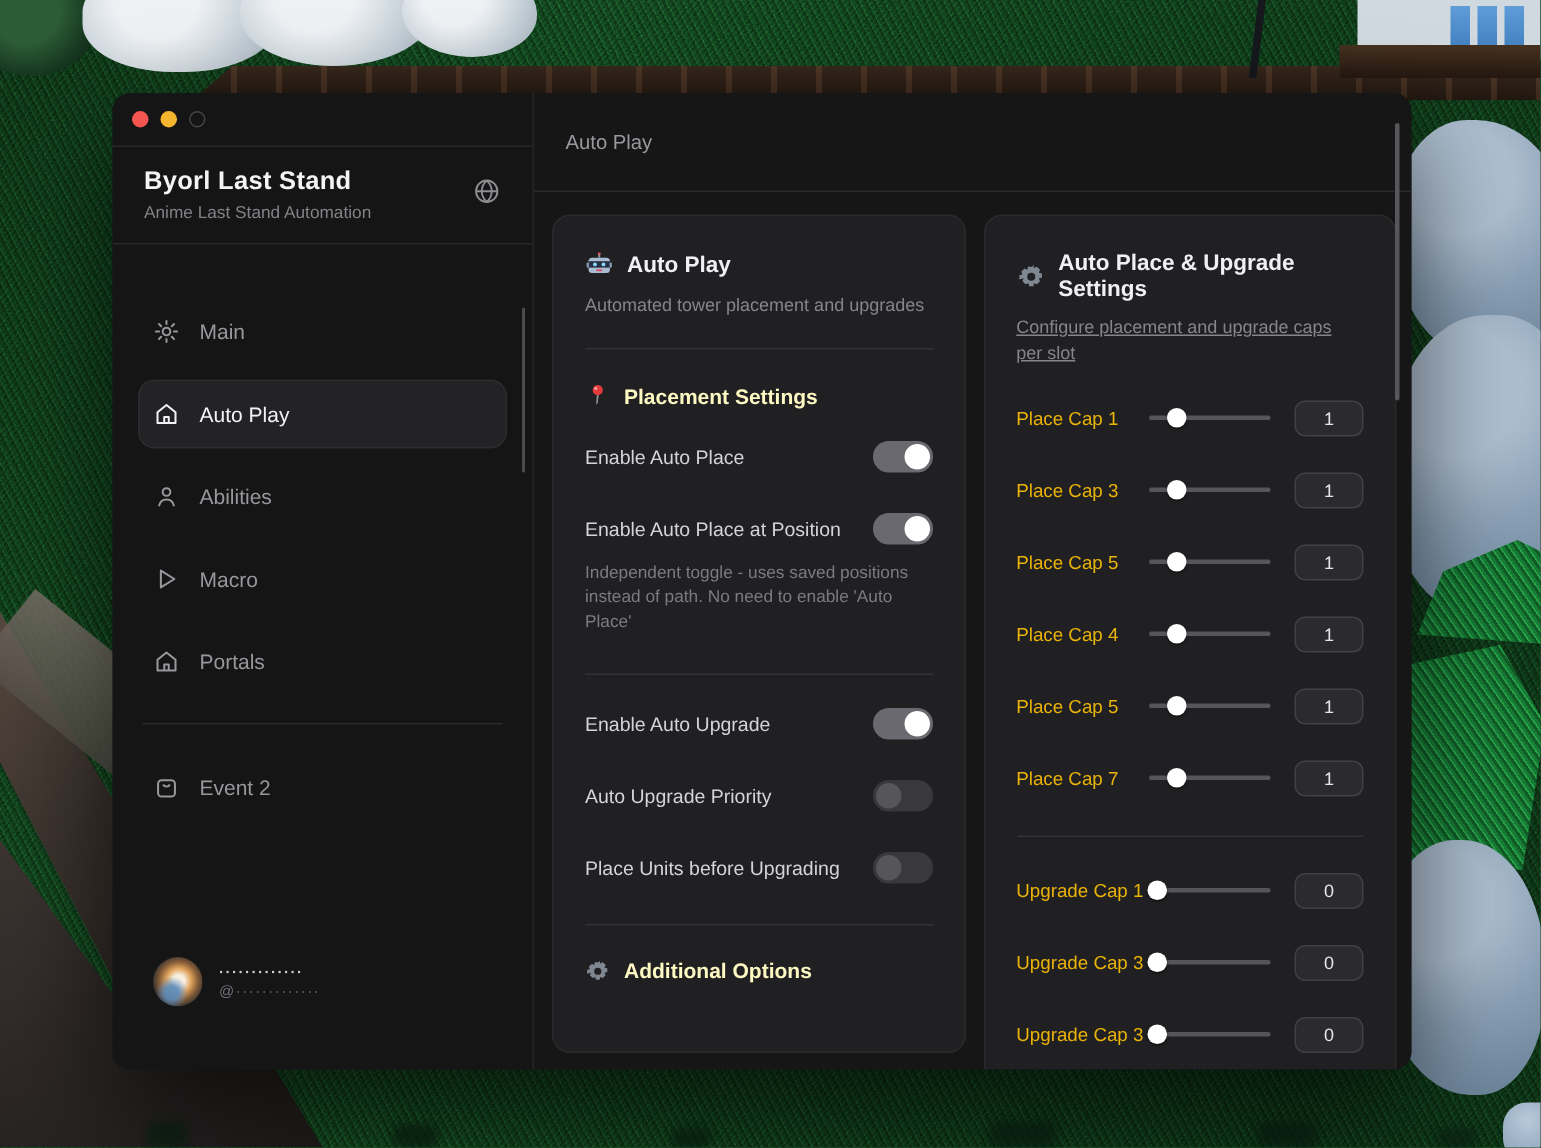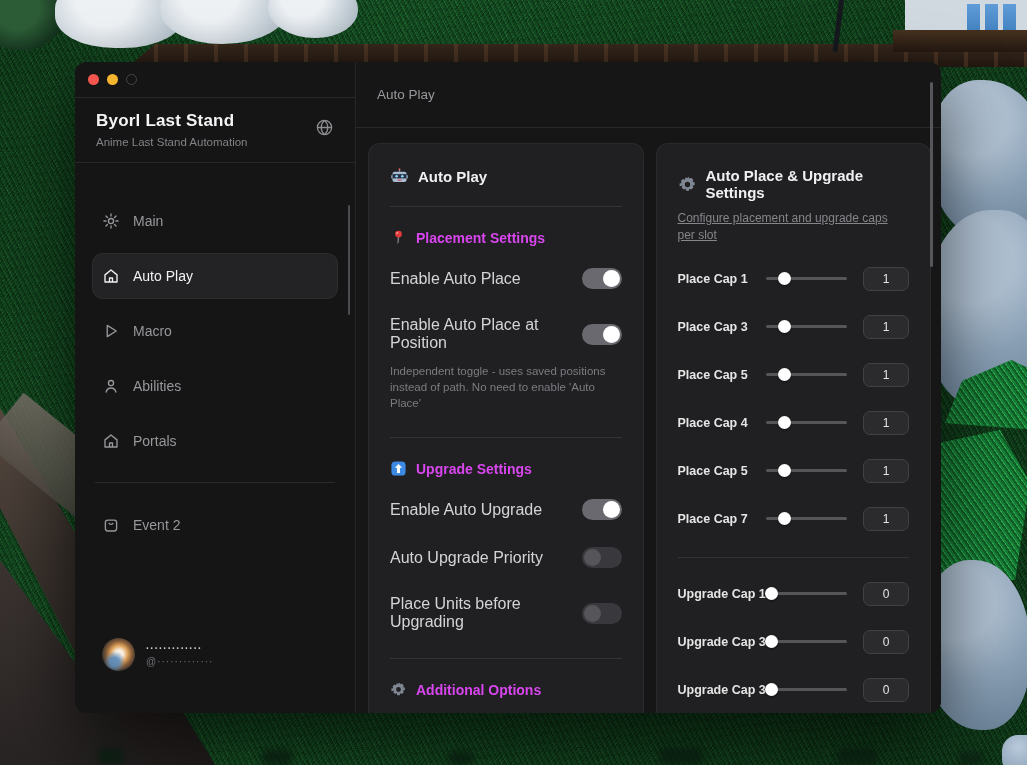--- a/index.html
+++ b/index.html
@@ -85,32 +85,32 @@
   .main-header{height:65px;flex:none;display:flex;align-items:center;padding-left:21px;
     border-bottom:1px solid #29292b;}
   .main-header-title{font-size:13.5px;color:#98989d;}
   .content{flex:1;overflow:hidden;padding:15px 10px 0 12px;display:flex;gap:12px;align-items:flex-start;}
   .card{background:#202022;border-radius:12px;padding:24px 22px;box-shadow:0 0 0 1px #2a2a2c inset;flex:1;}
   .card-title{display:flex;align-items:center;gap:9px;font-size:15px;font-weight:bold;color:#f0f0f2;}
   .card-title .ci{width:19px;height:19px;display:inline-flex;flex:none;}
   .card-title .ci svg{width:19px;height:19px;}
   .card-sub{font-size:12px;color:#85858a;margin-top:9px;line-height:1.45;}
   .sec-hr{border:none;border-top:1px solid #333336;margin:20px 0 22px 0;}
-  .sec-head{display:flex;align-items:center;gap:9px;font-size:14px;font-weight:bold;color:#d946ef;margin-bottom:22px;}
+  .sec-head{display:flex;align-items:center;gap:9px;font-size:14px;font-weight:bold;color:#fef9c3;margin-bottom:22px;}
   .sec-head .si{width:17px;height:17px;display:inline-flex;flex:none;}
   .sec-head .si svg{width:17px;height:17px;}
   .trow{display:flex;align-items:center;justify-content:space-between;margin-bottom:27px;}
-  .trow-label{font-size:16px;color:#d4d4d8;}
+  .trow-label{font-size:13px;color:#d4d4d8;}
   .tgl{width:40px;height:21px;border-radius:11px;background:#39393d;position:relative;flex:none;cursor:pointer;}
   .tgl.on{background:#69696f;}
   .tgl .knob{position:absolute;top:2px;left:2px;width:17px;height:17px;border-radius:50%;background:#55555a;}
   .tgl.on .knob{left:21px;background:#ffffff;}
   .note{font-size:11.5px;color:#7b7b81;line-height:1.4;margin:-16px 0 26px 0;}
   .cap-row{display:flex;align-items:center;height:48px;}
-  .cap-label{font-size:12.5px;color:#e5e5e5;width:88px;flex:none;white-space:nowrap;font-weight:bold;}
+  .cap-label{font-size:12.5px;color:#eab308;width:88px;flex:none;white-space:nowrap;}
   .slider{flex:1;height:14px;position:relative;margin-right:16px;cursor:pointer;}
   .slider .track{position:absolute;left:0;right:0;top:5.5px;height:3px;border-radius:2px;background:#56565a;}
   .slider .sknob{position:absolute;top:0.5px;width:13px;height:13px;border-radius:50%;background:#ffffff;
     box-shadow:0 1px 2px rgba(0,0,0,.5);}
   .cap-value{width:44px;height:22px;flex:none;border-radius:7px;background:#2b2b2e;border:1px solid #414144;
     color:#e5e5e8;font-size:12px;display:flex;align-items:center;justify-content:center;}
   .group-hr{border:none;border-top:1px solid #333336;margin:14px 0 12px 0;}
   .main-scroll{position:absolute;right:8px;top:20px;width:3px;height:185px;border-radius:2px;background:#57575b;}
 </style>
 </head>
@@ -182,34 +182,34 @@
           <span class="nav-icon">
             <svg viewBox="0 0 24 24" fill="none" stroke="currentColor" stroke-width="1.8" stroke-linejoin="round">
               <path d="M4 10.5L12 4l8 6.5V20H4z"></path>
               <path d="M10 20v-5.4h4V20"></path>
             </svg>
           </span>
           <span class="nav-label">Auto Play</span>
         </div>
         <div class="nav-item">
           <span class="nav-icon">
-            <svg viewBox="0 0 24 24" fill="none" stroke="currentColor" stroke-width="1.8" stroke-linejoin="round">
-              <path d="M7 4.5l12 7.5-12 7.5z"></path>
-            </svg>
-          </span>
-          <span class="nav-label">Macro</span>
-        </div>
-        <div class="nav-item">
-          <span class="nav-icon">
             <svg viewBox="0 0 24 24" fill="none" stroke="currentColor" stroke-width="1.8" stroke-linecap="round">
               <circle cx="12" cy="8" r="3.4"></circle>
               <path d="M5.5 20c.8-3.6 3.4-5.4 6.5-5.4s5.7 1.8 6.5 5.4"></path>
             </svg>
           </span>
           <span class="nav-label">Abilities</span>
+        </div>
+        <div class="nav-item">
+          <span class="nav-icon">
+            <svg viewBox="0 0 24 24" fill="none" stroke="currentColor" stroke-width="1.8" stroke-linejoin="round">
+              <path d="M7 4.5l12 7.5-12 7.5z"></path>
+            </svg>
+          </span>
+          <span class="nav-label">Macro</span>
         </div>
         <div class="nav-item">
           <span class="nav-icon">
             <svg viewBox="0 0 24 24" fill="none" stroke="currentColor" stroke-width="1.8" stroke-linejoin="round">
               <path d="M4 10.5L12 4l8 6.5V20H4z"></path>
               <path d="M10 20v-5.4h4V20"></path>
             </svg>
           </span>
           <span class="nav-label">Portals</span>
         </div>
@@ -256,20 +256,21 @@
                 <rect x="3" y="9" width="18" height="5.4" fill="#273043"></rect>
                 <circle cx="8.4" cy="11.7" r="1.6" fill="#8fd9ff"></circle>
                 <circle cx="15.6" cy="11.7" r="1.6" fill="#8fd9ff"></circle>
                 <rect x="9.4" y="15.8" width="5.2" height="1.7" rx=".8" fill="#d6536d"></rect>
                 <rect x="1.4" y="10" width="1.8" height="4.6" rx=".9" fill="#8aa0b8"></rect>
                 <rect x="20.8" y="10" width="1.8" height="4.6" rx=".9" fill="#8aa0b8"></rect>
               </svg>
             </span>
           <span>Auto Play</span>
         </div>
+        <div class="card-sub">Automated tower placement and upgrades</div>
         <div id="left-sections">
             <hr class="sec-hr">
             <div class="sec-head">
               <span class="si">
                 <svg viewBox="0 0 24 24">
                   <path d="M11.1 11.2L10.4 21l1.6-1.8 1-8z" fill="#8a8f98"></path>
                   <circle cx="12" cy="7.2" r="4.8" fill="#e03a3a"></circle>
                   <circle cx="10.2" cy="5.6" r="1.5" fill="#f29a9a"></circle>
                 </svg>
               </span>
@@ -282,29 +283,20 @@
               </span>
             </div>
             <div class="trow">
               <span class="trow-label">Enable Auto Place at Position</span>
               <span class="tgl on">
                 <span class="knob"></span>
               </span>
             </div>
             <div class="note">Independent toggle - uses saved positions instead of path. No need to enable 'Auto Place'</div>
             <hr class="sec-hr">
-            <div class="sec-head">
-              <span class="si">
-                <svg viewBox="0 0 24 24">
-                  <rect x="2" y="2" width="20" height="20" rx="5.5" fill="#3d8ae5"></rect>
-                  <path d="M12 5.6l5.2 5.4h-3.1v7.4h-4.2V11H6.8z" fill="#fff"></path>
-                </svg>
-              </span>
-              <span>Upgrade Settings</span>
-            </div>
             <div class="trow">
               <span class="trow-label">Enable Auto Upgrade</span>
               <span class="tgl on">
                 <span class="knob"></span>
               </span>
             </div>
             <div class="trow">
               <span class="trow-label">Auto Upgrade Priority</span>
               <span class="tgl">
                 <span class="knob"></span>

